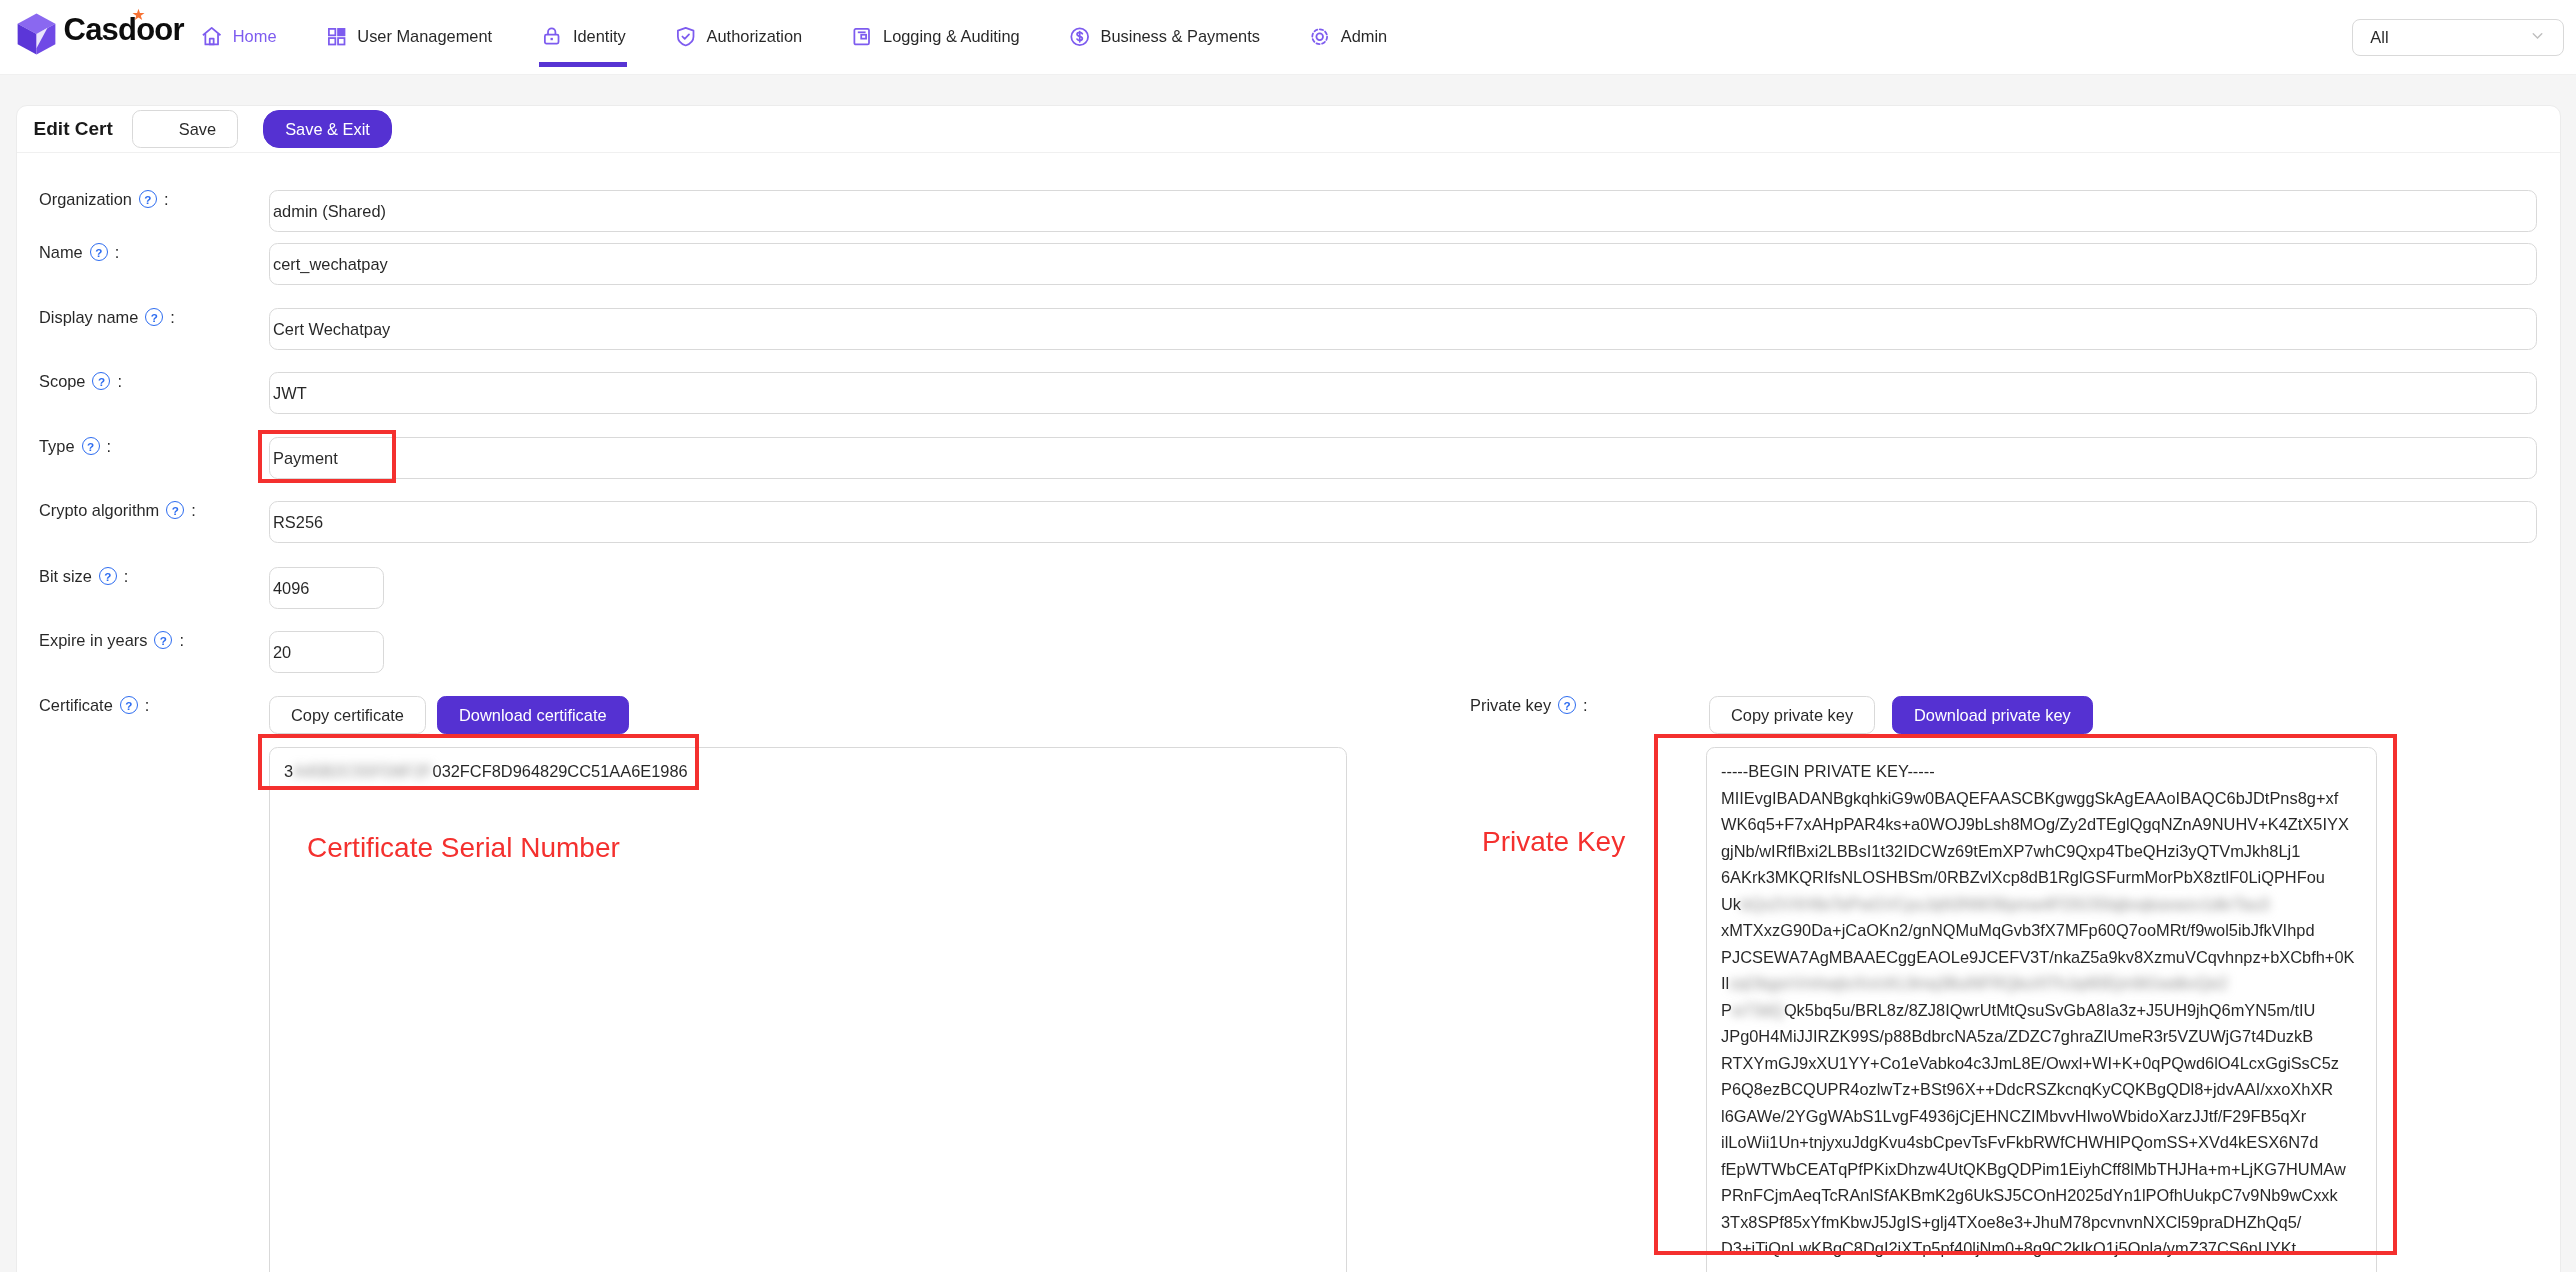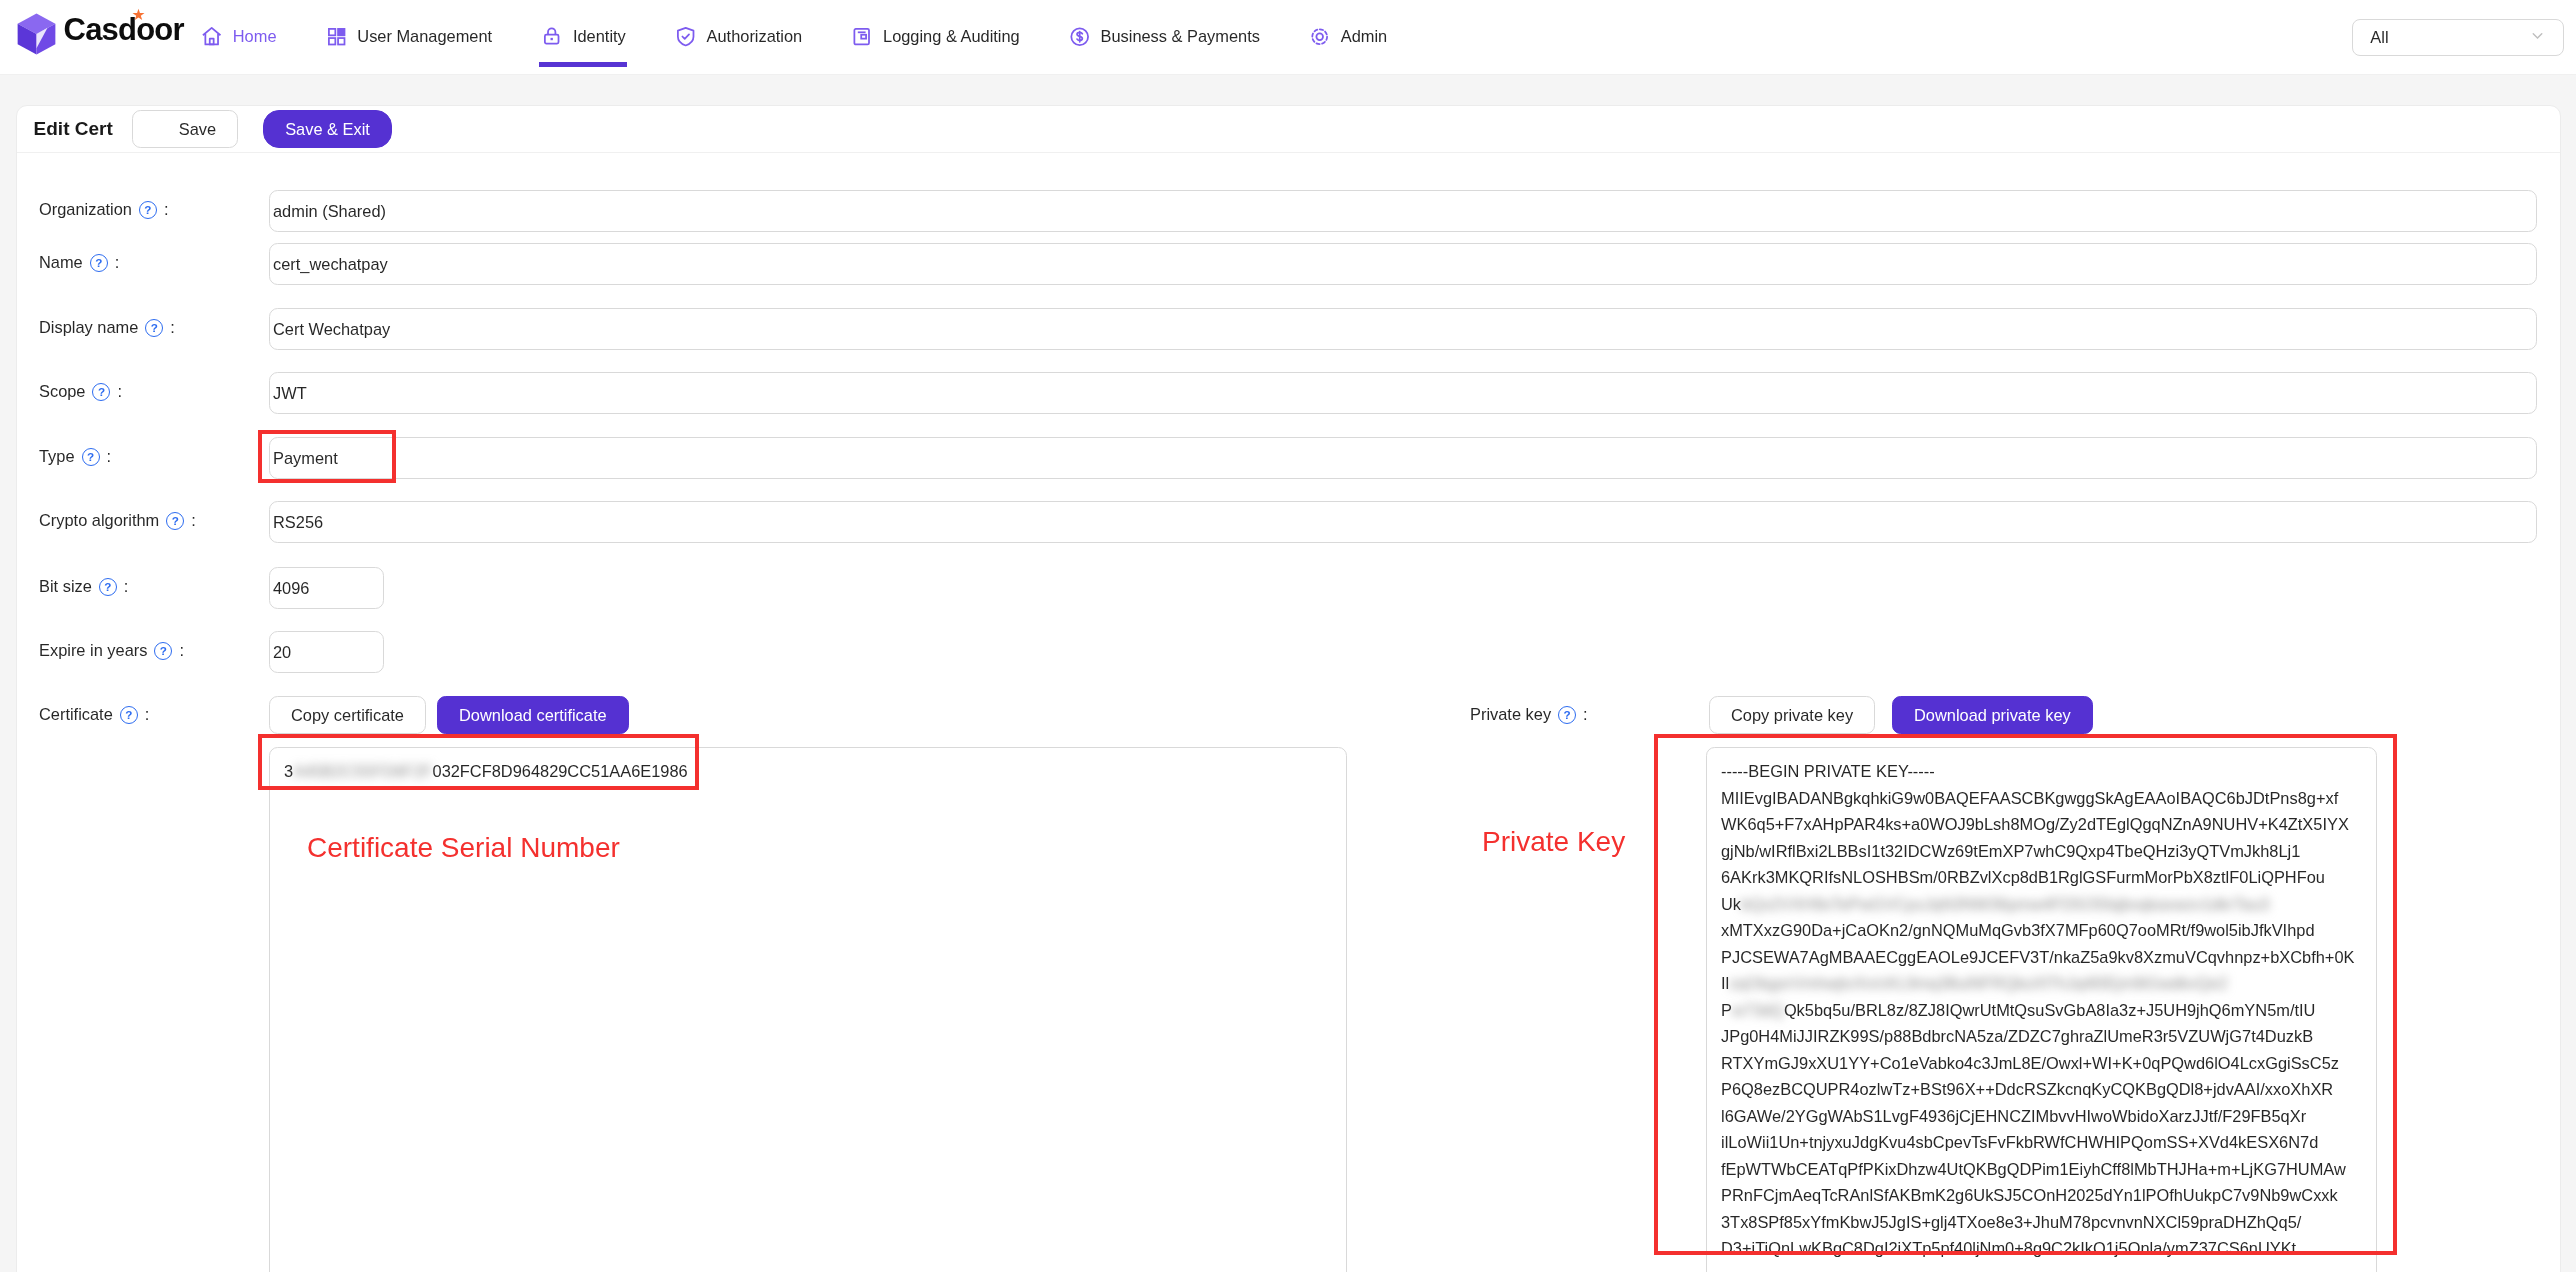--- a/index.html
+++ b/index.html
@@ -36,21 +36,21 @@
   .card-title { margin-left:17px; font-size:19px; font-weight:700; color:#1a1a1a; }
   .btn { height:38px; border-radius:8.6px; font-size:16.4px; display:inline-flex;
          align-items:center; justify-content:center; padding:0 21px;
          border:1.6px solid #d9d9d9; background:#fff; color:rgba(0,0,0,.85); cursor:pointer; }
   .btn.primary { background:#5531d2; border-color:#5531d2; color:#fff; }
   .hdr-save { margin-left:19px;padding-left:46px; }
   .hdr-save-exit { margin-left:25px;border-radius:16px; }
 
   
   .frow-label { position:absolute; left:39px; height:39px; display:flex;
-                align-items:center; gap:7px; font-size:16.4px; z-index:2; }
+                gap:7px; font-size:16.4px; z-index:2; }
   .q { width:18px; height:18px; border:1.6px solid #2d6cf0; border-radius:50%;
        color:#2d6cf0; font-size:11.7px; font-weight:700; display:flex;
        align-items:center; justify-content:center; background:#fff; cursor:pointer; }
   .inp { position:absolute; left:269px; width:2268px; height:42px; background:#fff;
          border:1.6px solid #d9d9d9; border-radius:8.6px; display:flex; align-items:center;
          padding:0 3px; font-size:16.4px; z-index:2; }
   .inp.small { width:115px; }
   .abtn { position:absolute; z-index:2; }
 
   

